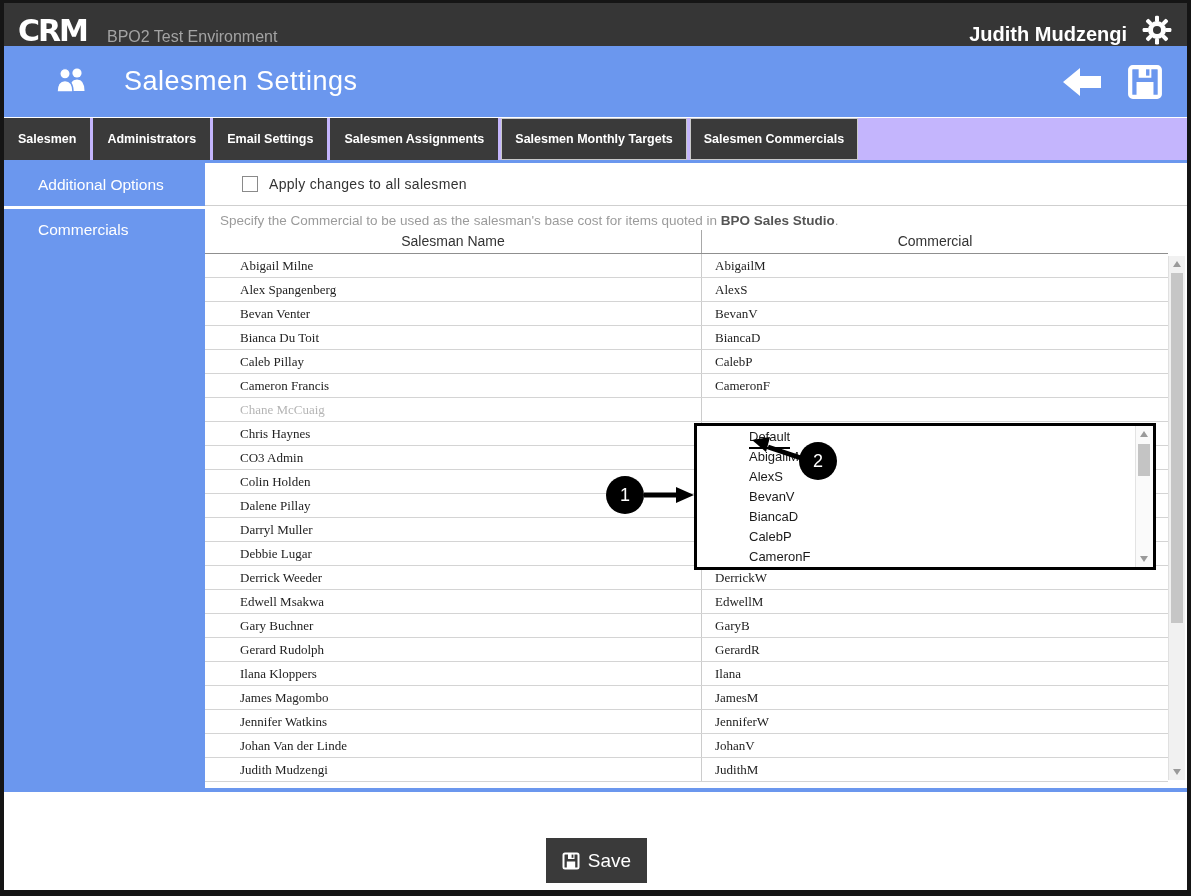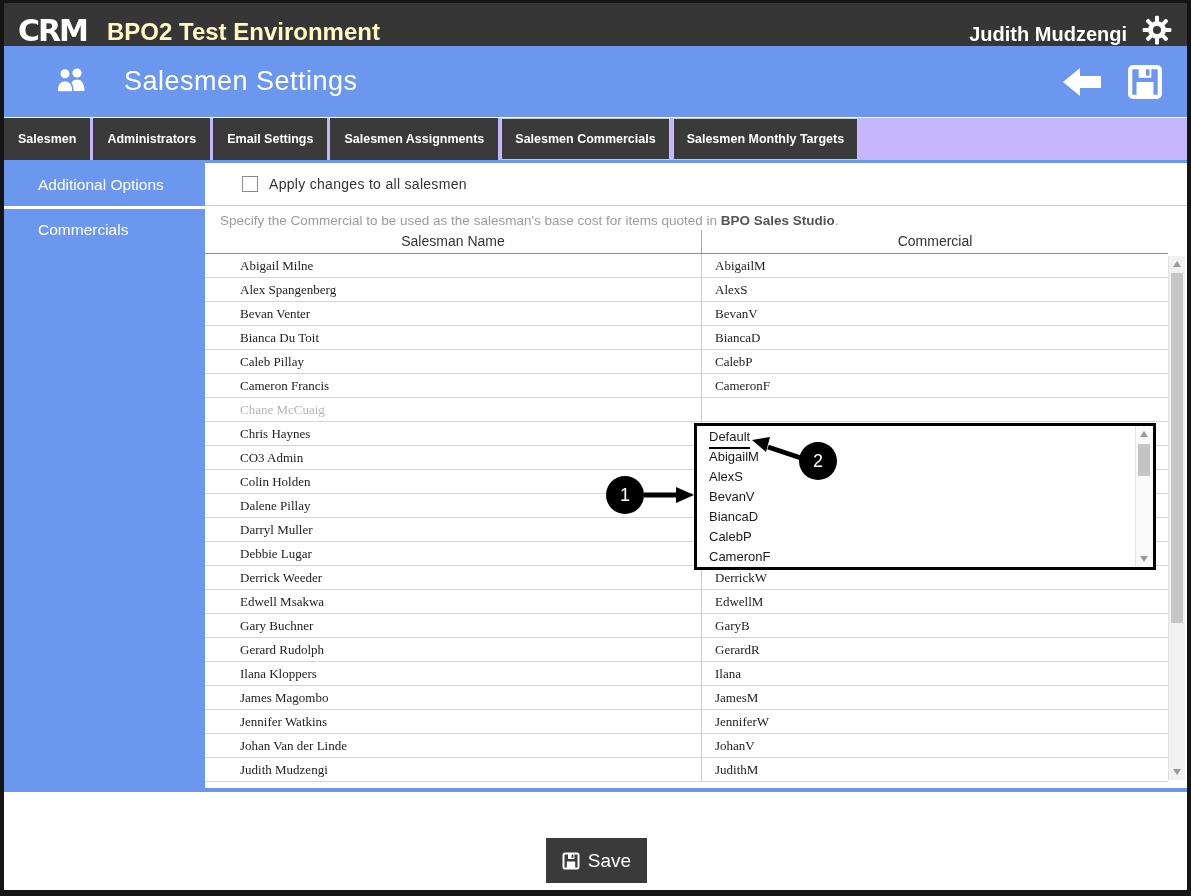--- a/index.html
+++ b/index.html
@@ -11,21 +11,21 @@
     border-style:solid; border-color:#151515; border-width:3px 4px 6px 4px;
     overflow:hidden;
   }
 
   
   .topbar {
     position:absolute; left:0; top:0; right:0; height:43px;
     background:#363636; display:flex; align-items:flex-end; padding:0 14px;
   }
   .logo { color:#fff; font-size:30px; font-weight:900; letter-spacing:-2px; line-height:1; margin-right:20px; font-family:"DejaVu Sans", sans-serif; }
-  .app-title { color:#fef9c3; font-size:24px; font-weight:700; }
+  .app-title { color:#a3a3a3; font-size:16px; font-weight:400; }
   .topbar .spacer { flex:1; }
   .user-name { color:#fff; font-size:20px; font-weight:600; margin-right:14px; }
   .gear-btn { width:32px; height:32px; display:flex; align-items:center; justify-content:center; cursor:pointer; }
 
   
   .page-header {
     position:absolute; left:0; top:43px; right:0; height:71px;
     background:#6b97ee; display:flex; align-items:center;
   }
   .people-icon { margin-left:50px; }
@@ -78,21 +78,21 @@
   .v-scroll .sb-thumb { position:absolute; top:17px; left:2px; width:12px; height:350px; background:#c6c6c6; }
   .tri-up { width:0; height:0; border-left:4px solid transparent; border-right:4px solid transparent; border-bottom:6px solid #9a9a9a; }
   .tri-down { width:0; height:0; border-left:4px solid transparent; border-right:4px solid transparent; border-top:6px solid #9a9a9a; }
 
   
   .dropdown {
     position:absolute; left:690px; top:420px; width:462px; height:147px;
     background:#fff; border:3px solid #000; z-index:5;
   }
   .dd-items { position:absolute; left:0; top:1px; right:18px; }
-  .dd-item { height:20px; line-height:20px; padding-left:12px; font-size:13px; color:#1a1a1a; cursor:pointer; white-space:nowrap; }
+  .dd-item { height:20px; line-height:20px; padding-left:12px; font-size:13px; color:#1a1a1a; cursor:pointer; white-space:nowrap;margin-left:40px; }
   .dd-item span { display:inline-block; }
   .dd-item.hl span { border-bottom:2px solid #000; }
   .dd-scroll { position:absolute; top:0; right:0; bottom:0; width:18px; background:#fafafa; border-left:1px solid #e3e3e3; }
   .dd-scroll .sb-up { position:absolute; top:5px; left:4px; }
   .dd-scroll .sb-down { position:absolute; bottom:5px; left:4px; }
   .dd-scroll .sb-thumb { position:absolute; top:18px; left:2px; width:12px; height:32px; background:#c4c4c4; }
 
   
   .callout {
     position:absolute; width:38px; height:38px; border-radius:50%; background:#000;
@@ -169,22 +169,22 @@
         <rect x="9" y="17" width="16" height="14" fill="#fff"></rect>
       </svg>
     </div>
   </div>
 
   <div class="tabbar">
       <div class="tab">Salesmen</div>
       <div class="tab">Administrators</div>
       <div class="tab">Email Settings</div>
       <div class="tab">Salesmen Assignments</div>
+      <div class="tab tab-outlined">Salesmen Monthly Targets</div>
       <div class="tab tab-outlined">Salesmen Commercials</div>
-      <div class="tab tab-outlined">Salesmen Monthly Targets</div>
     </div>
   <div class="blue-rule-top"></div>
 
   <div class="body-area">
     <div class="sidebar">
         <div class="side-item first">Additional Options</div>
         <div class="side-divider"></div>
         <div class="side-item second">Commercials</div>
       </div>
     <div class="main">

